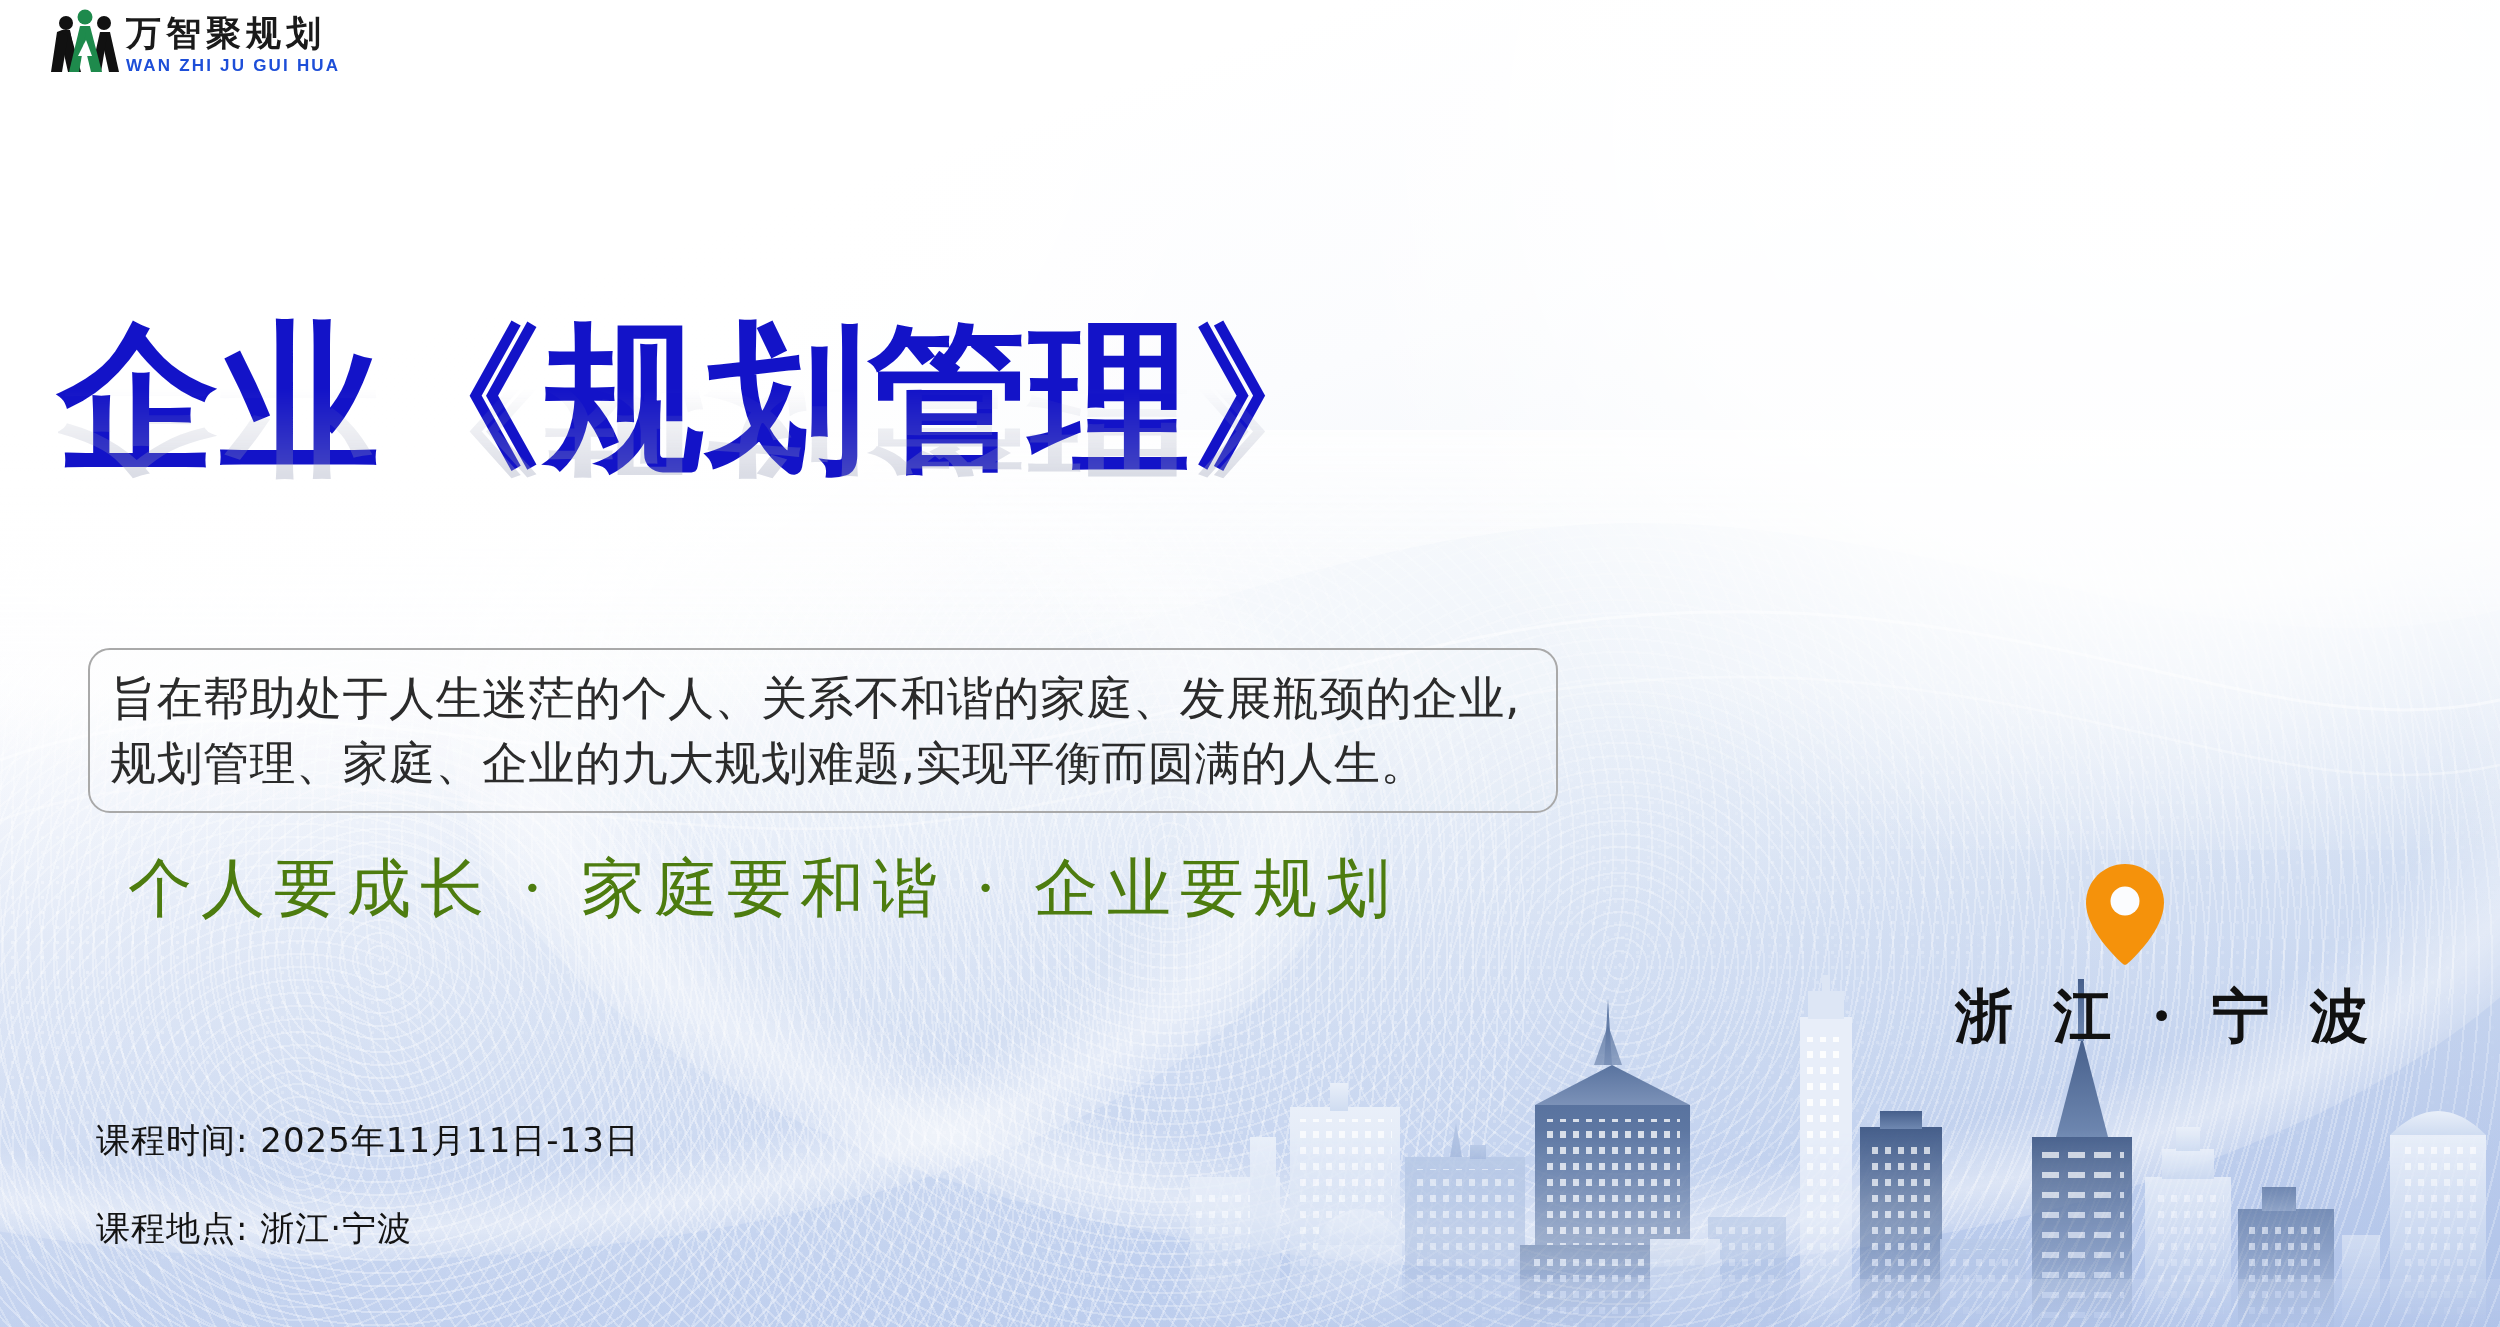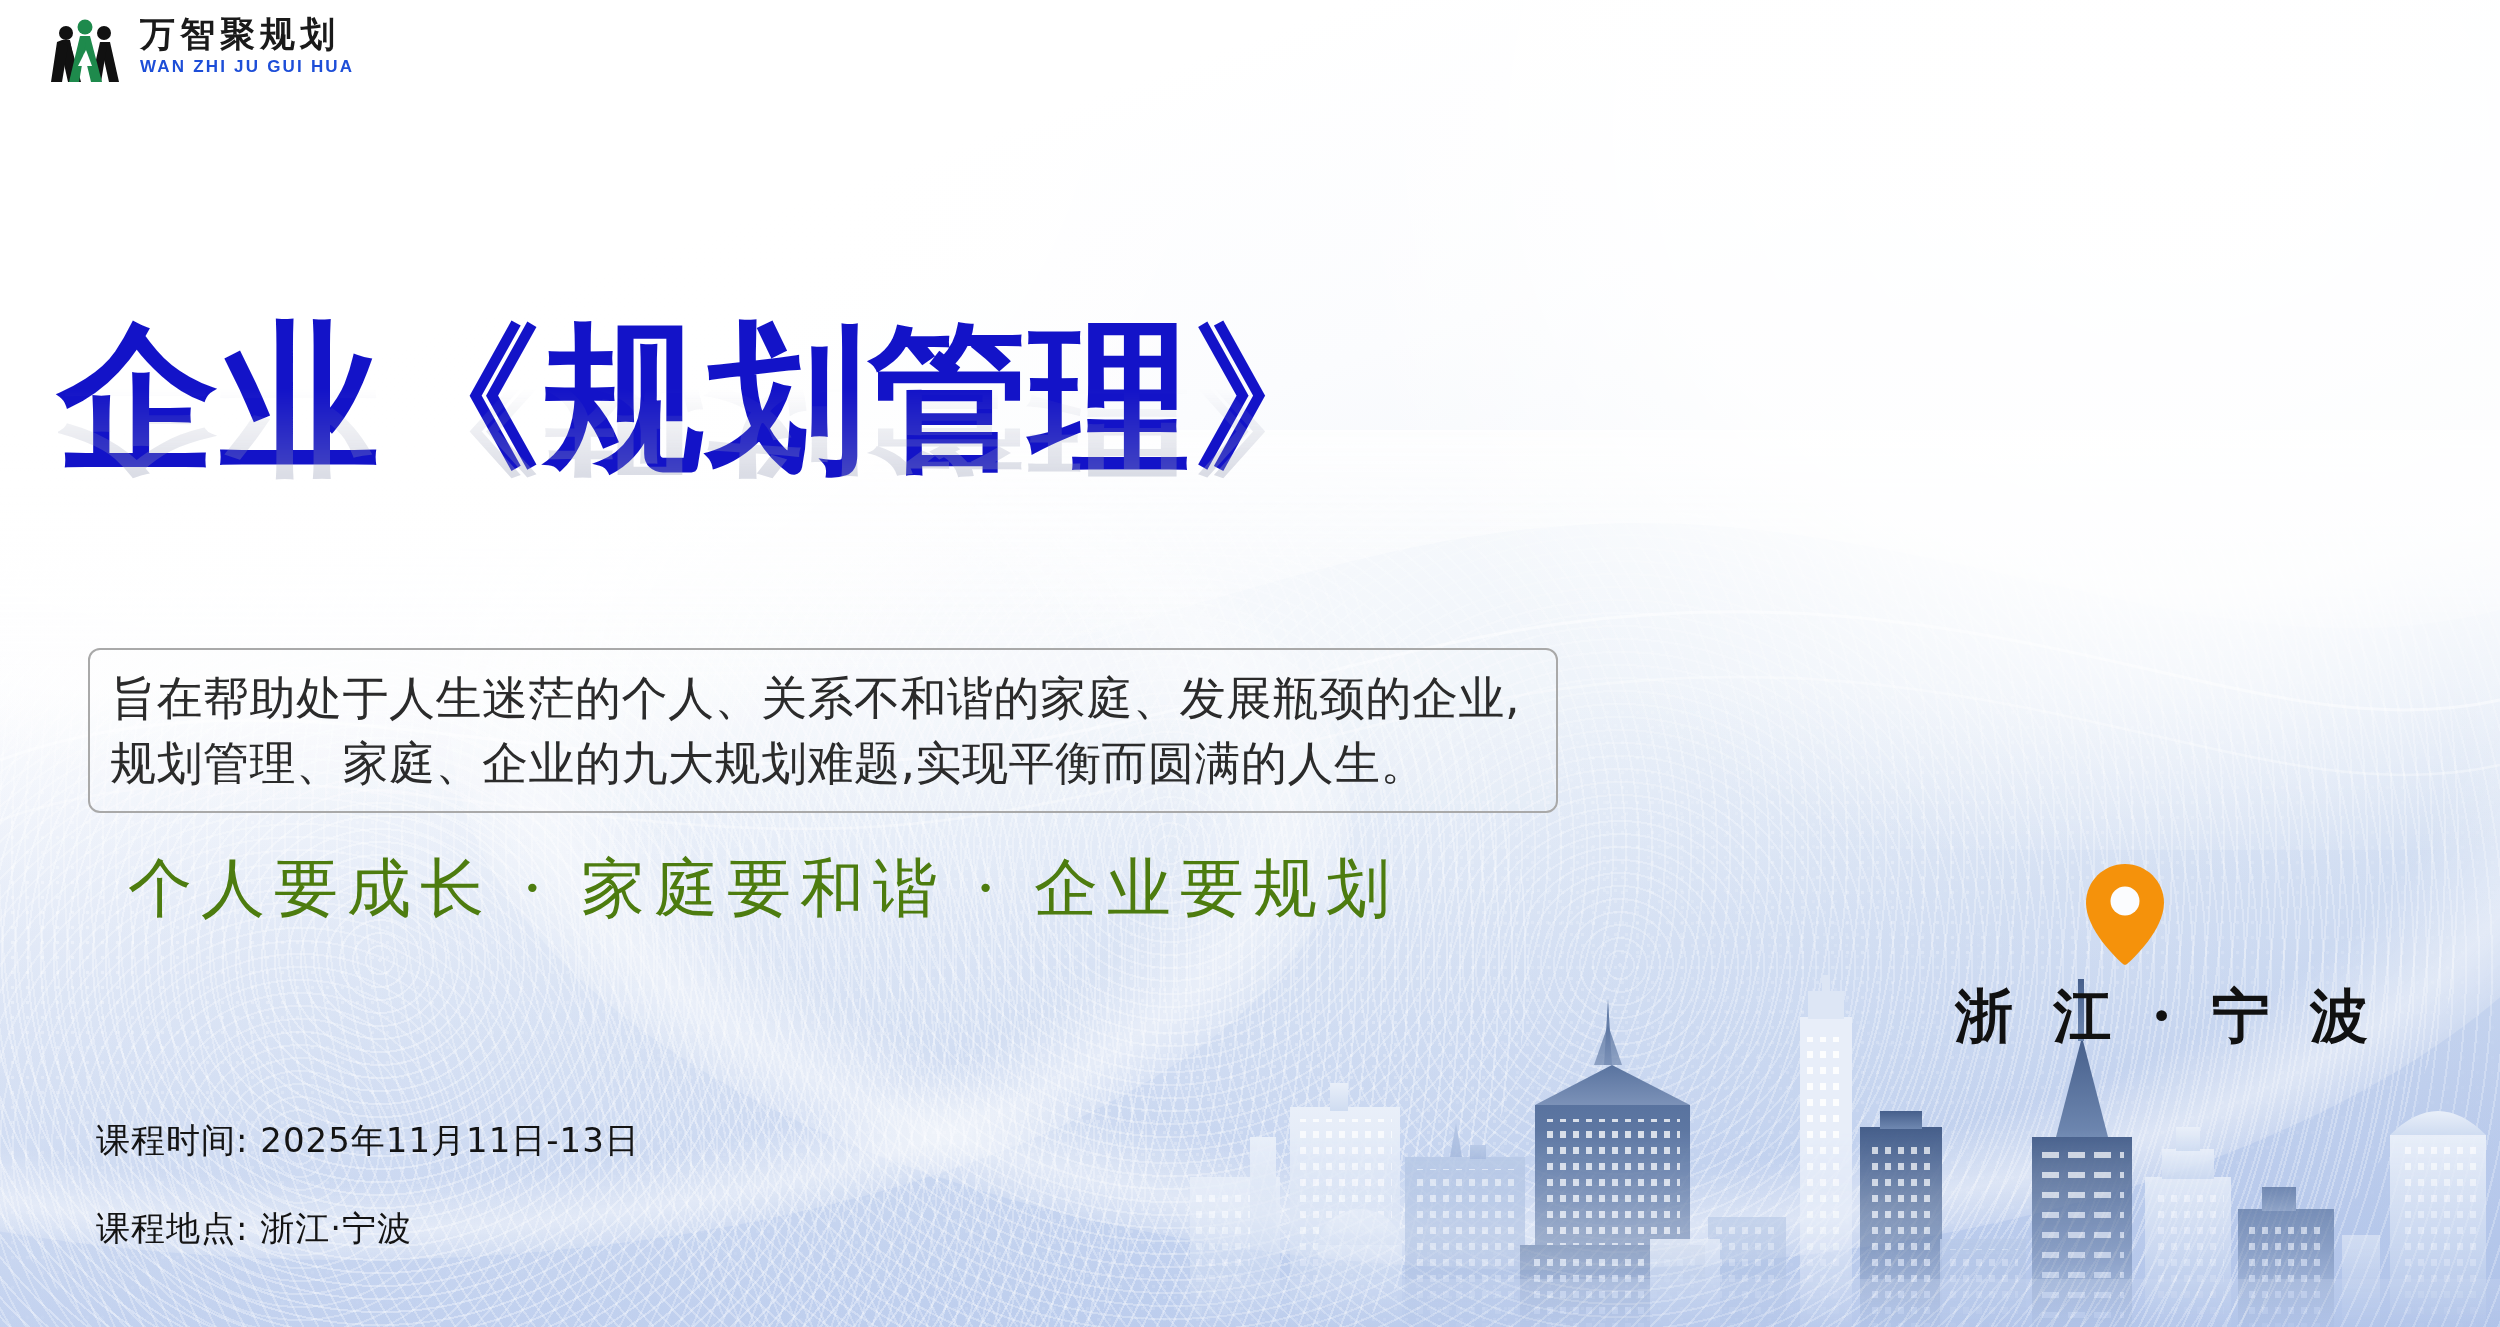--- a/index.html
+++ b/index.html
@@ -94,24 +94,24 @@
     width: 1320px;
     height: 440px;
     mask-image: linear-gradient(to bottom, rgba(0,0,0,1) 0%, rgba(0,0,0,1) 55%, rgba(0,0,0,0.55) 82%, rgba(0,0,0,0.08) 100%);
     -webkit-mask-image: linear-gradient(to bottom, rgba(0,0,0,1) 0%, rgba(0,0,0,1) 55%, rgba(0,0,0,0.55) 82%, rgba(0,0,0,0.08) 100%);
   }
 
   
   .logo-wrap {
     position: absolute;
     left: 48px;
-    top: 16px;
+    top: 6px;
     display: flex;
-    align-items: flex-start;
-    gap: 18px;
+    align-items: flex-end;
+    gap: 4px;
   }
   .logo-mark { width: 74px; height: 68px; display:block; }
   .logo-text-col { display: flex; flex-direction: column; line-height: 1; }
   .logo-cn {
     font-family: "DejaVu Serif", "Liberation Serif", serif;
     font-size: 35px;
     font-weight: 700;
     letter-spacing: 5px;
     color: #1a1a1a;
   }
@@ -158,21 +158,21 @@
 
   
   .desc-box {
     position: absolute;
     left: 88px;
     top: 648px;
     width: 1470px;
     box-sizing: border-box;
     padding: 16px 20px 14px 20px;
     border: 2px solid #a9a9a9;
-    border-radius: 12px;
+    border-radius: 22px;
     background: rgba(255,255,255,0.10);
   }
   .desc-line {
     font-family: "DejaVu Sans", "Liberation Sans", sans-serif;
     font-size: 46px;
     font-weight: 500;
     color: #2b2b2b;
     line-height: 1.42;
     letter-spacing: 0.5px;
     white-space: nowrap;

